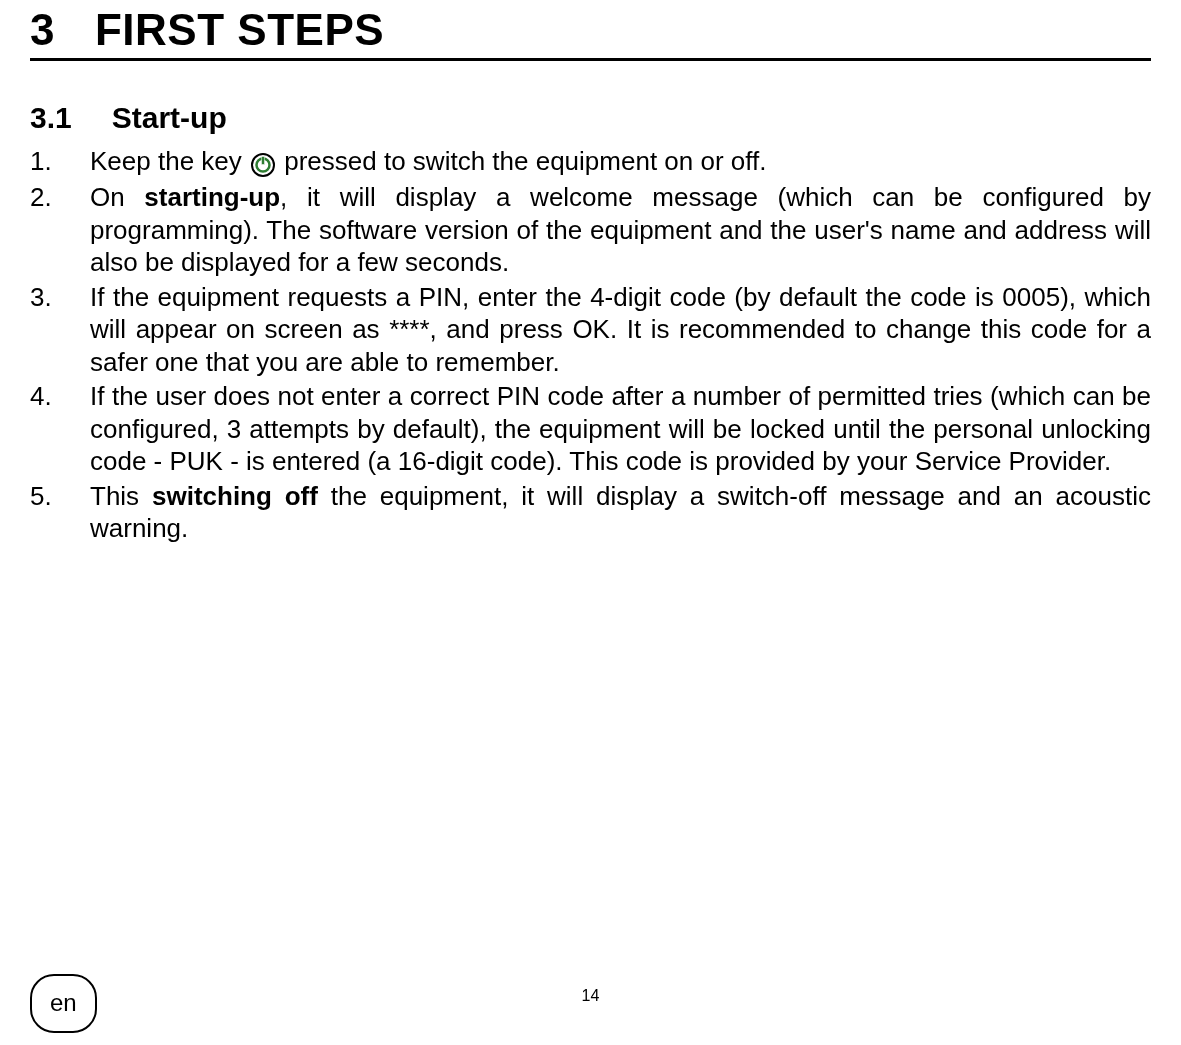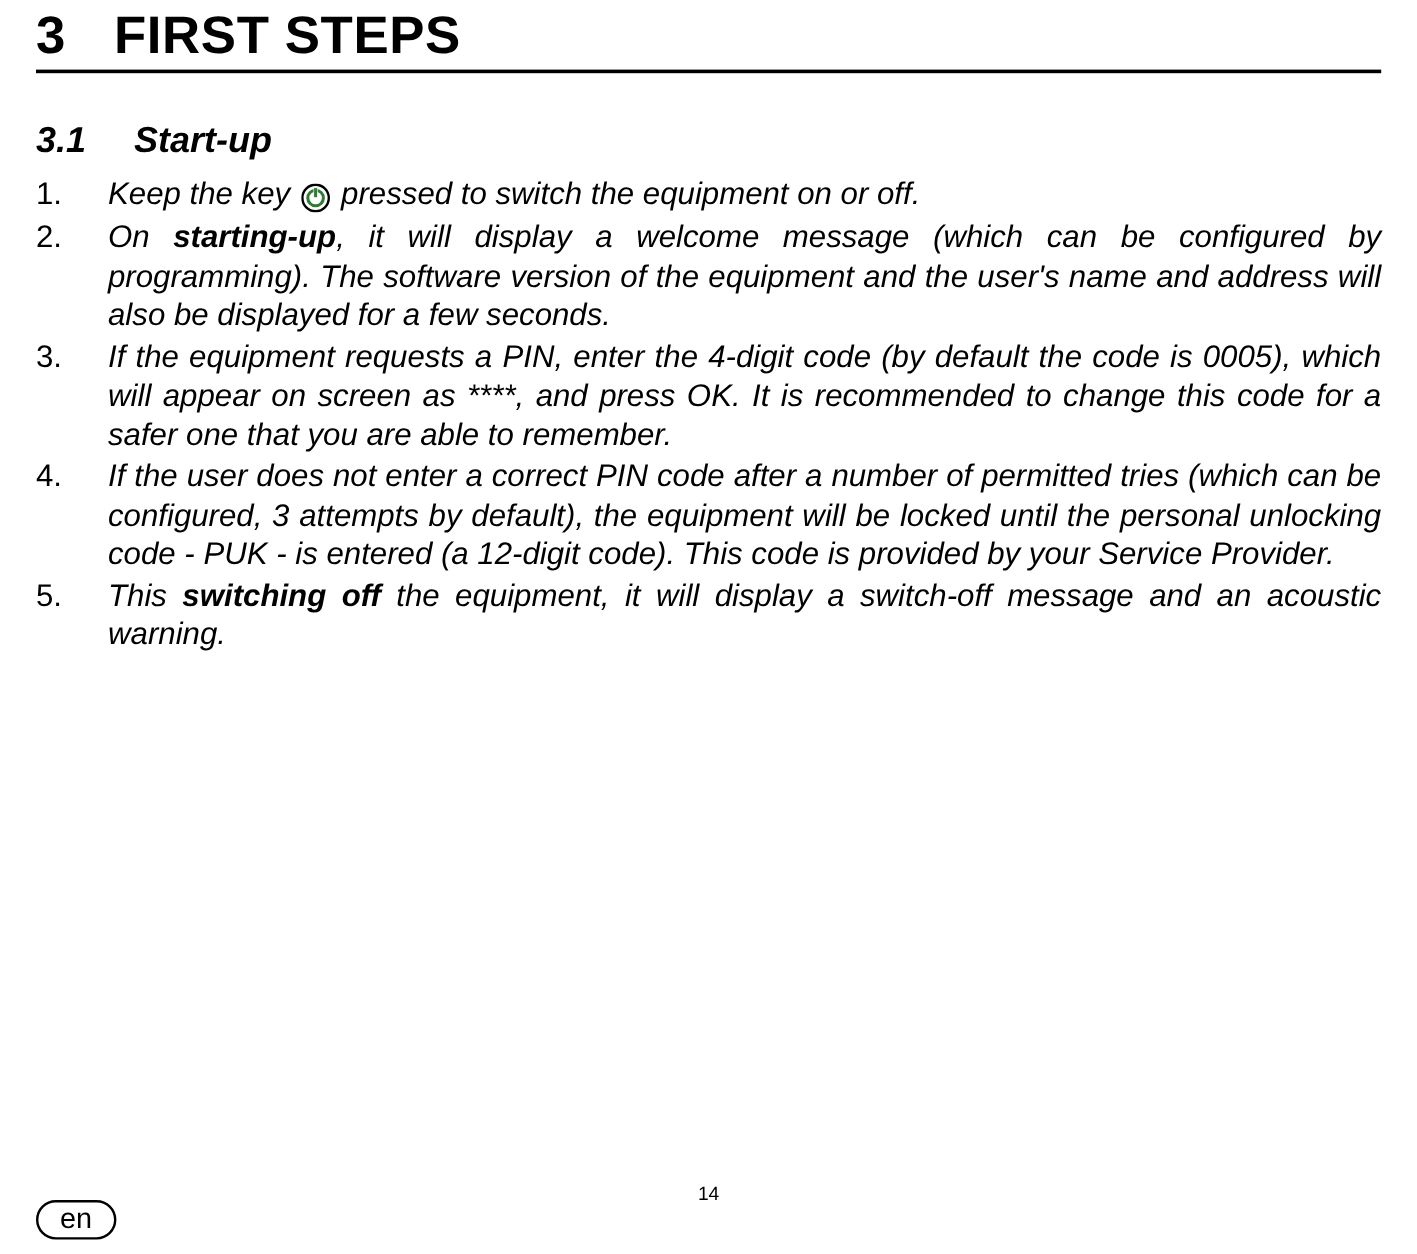--- a/index.html
+++ b/index.html
@@ -24,21 +24,20 @@
       margin-top: 5px;
       letter-spacing: 0.5px;
     }
     .section-title .num {
       display: inline-block;
       margin-right: 40px;
     }
     .subsection-title {
       font-size: 30px;
       font-weight: bold;
-      font-style: italic;
       margin-top: 40px;
       margin-bottom: 4px;
     }
     .subsection-title .num {
       display: inline-block;
       margin-right: 40px;
     }
     ol.steps {
       list-style: none;
       margin-left: 0;
@@ -48,21 +47,20 @@
     }
     ol.steps > li {
       display: flex;
       margin-bottom: 2px;
     }
     ol.steps > li .marker {
       flex: 0 0 60px;
     }
     ol.steps > li .content {
       flex: 1;
-      font-style: italic;
     }
     .content.justify {
       text-align: justify;
     }
     .power-icon {
       display: inline-block;
       vertical-align: middle;
       margin: 0 2px;
     }
     .power-icon svg {
@@ -76,21 +74,21 @@
       left: 50%;
       transform: translateX(-50%);
       font-size: 16px;
     }
     .lang-badge {
       position: absolute;
       bottom: 12px;
       left: 30px;
       border: 2px solid #000;
       border-radius: 24px;
-      padding: 0 18px;
+      padding: 13px 18px;
       font-size: 24px;
       line-height: 1.2;
     }
     b {
       font-weight: bold;
     }
   </style>
 </head>
 <body>
 
@@ -125,21 +123,21 @@
   </li>
   <li>
     <span class="marker">3.</span>
     <span class="content justify">
       <span>If the equipment requests a PIN, enter the 4-digit code (by default the code is 0005), which will appear on screen as ****, and press OK. It is recommended to change this code for a safer one that you are able to remember.</span>
     </span>
   </li>
   <li>
     <span class="marker">4.</span>
     <span class="content justify">
-      <span>If the user does not enter a correct PIN code after a number of permitted tries (which can be configured, 3 attempts by default), the equipment will be locked until the personal unlocking code - PUK - is entered (a 12-digit code). This code is provided by your Service Provider.</span>
+      <span>If the user does not enter a correct PIN code after a number of permitted tries (which can be configured, 3 attempts by default), the equipment will be locked until the personal unlocking code - PUK - is entered (a 16-digit code). This code is provided by your Service Provider.</span>
     </span>
   </li>
   <li>
     <span class="marker">5.</span>
     <span class="content justify">
       <span>This </span><b>switching off</b><span> the equipment, it will display a switch-off message and an acoustic warning.</span>
     </span>
   </li>
 </ol>
 

